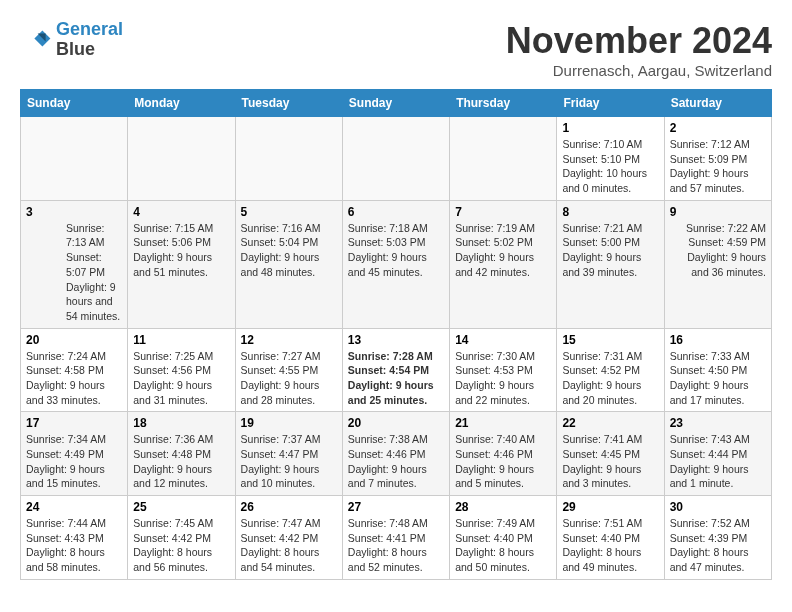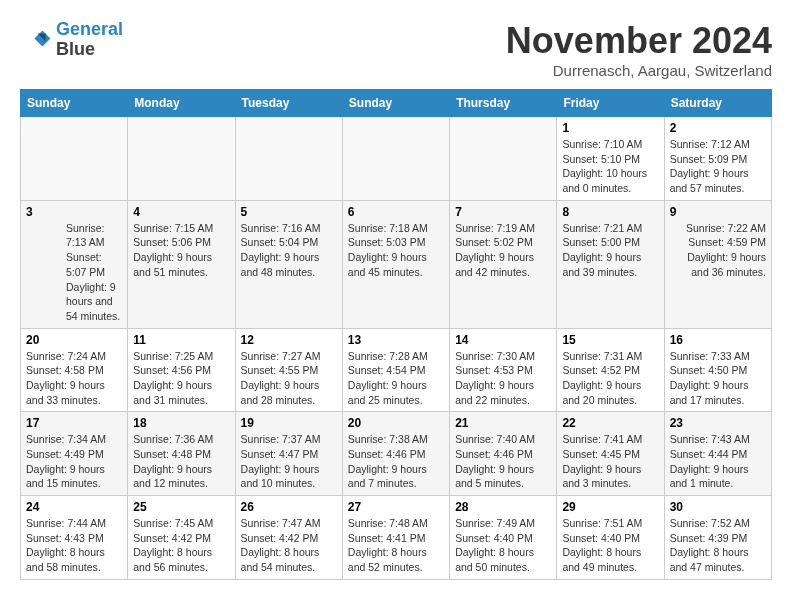--- a/index.html
+++ b/index.html
@@ -200,21 +200,21 @@
 Daylight: 9 hours and 31 minutes.</div>
         </td>
         <td>
           <span class="day-num">12</span>
           <div class="day-detail" style="white-space: pre-line;">Sunrise: 7:27 AM
 Sunset: 4:55 PM
 Daylight: 9 hours and 28 minutes.</div>
         </td>
         <td>
           <span class="day-num">13</span>
-          <div class="day-detail" style="white-space: pre-line;">Sunrise: 7:28 AM
+          <div class="day-detail" style="white-space: pre-line; font-weight: bold;">Sunrise: 7:28 AM
 Sunset: 4:54 PM
 Daylight: 9 hours and 25 minutes.</div>
         </td>
         <td>
           <span class="day-num">14</span>
           <div class="day-detail" style="white-space: pre-line;">Sunrise: 7:30 AM
 Sunset: 4:53 PM
 Daylight: 9 hours and 22 minutes.</div>
         </td>
         <td>

